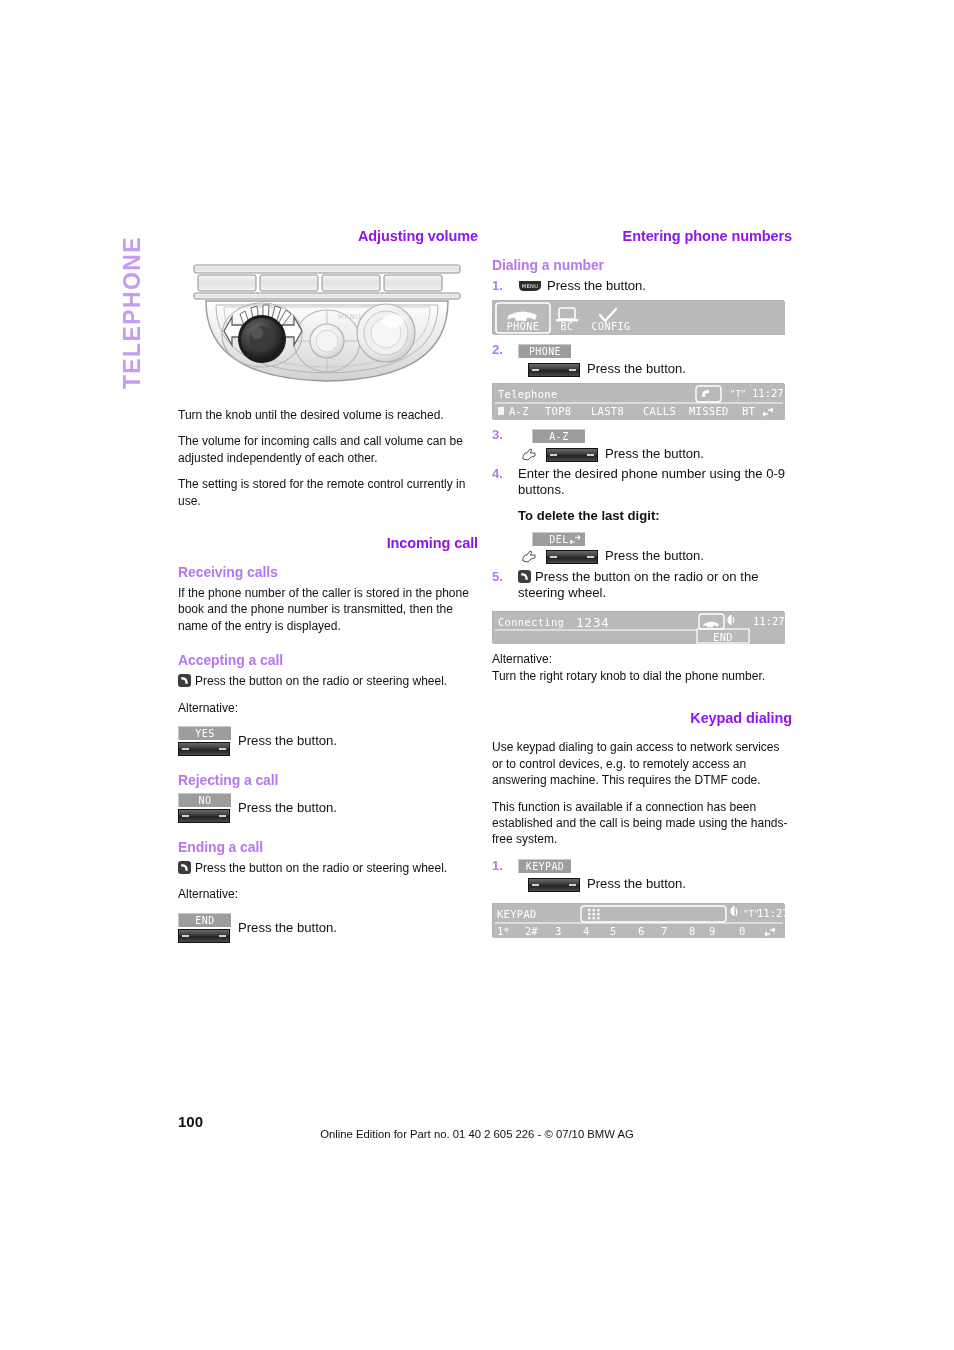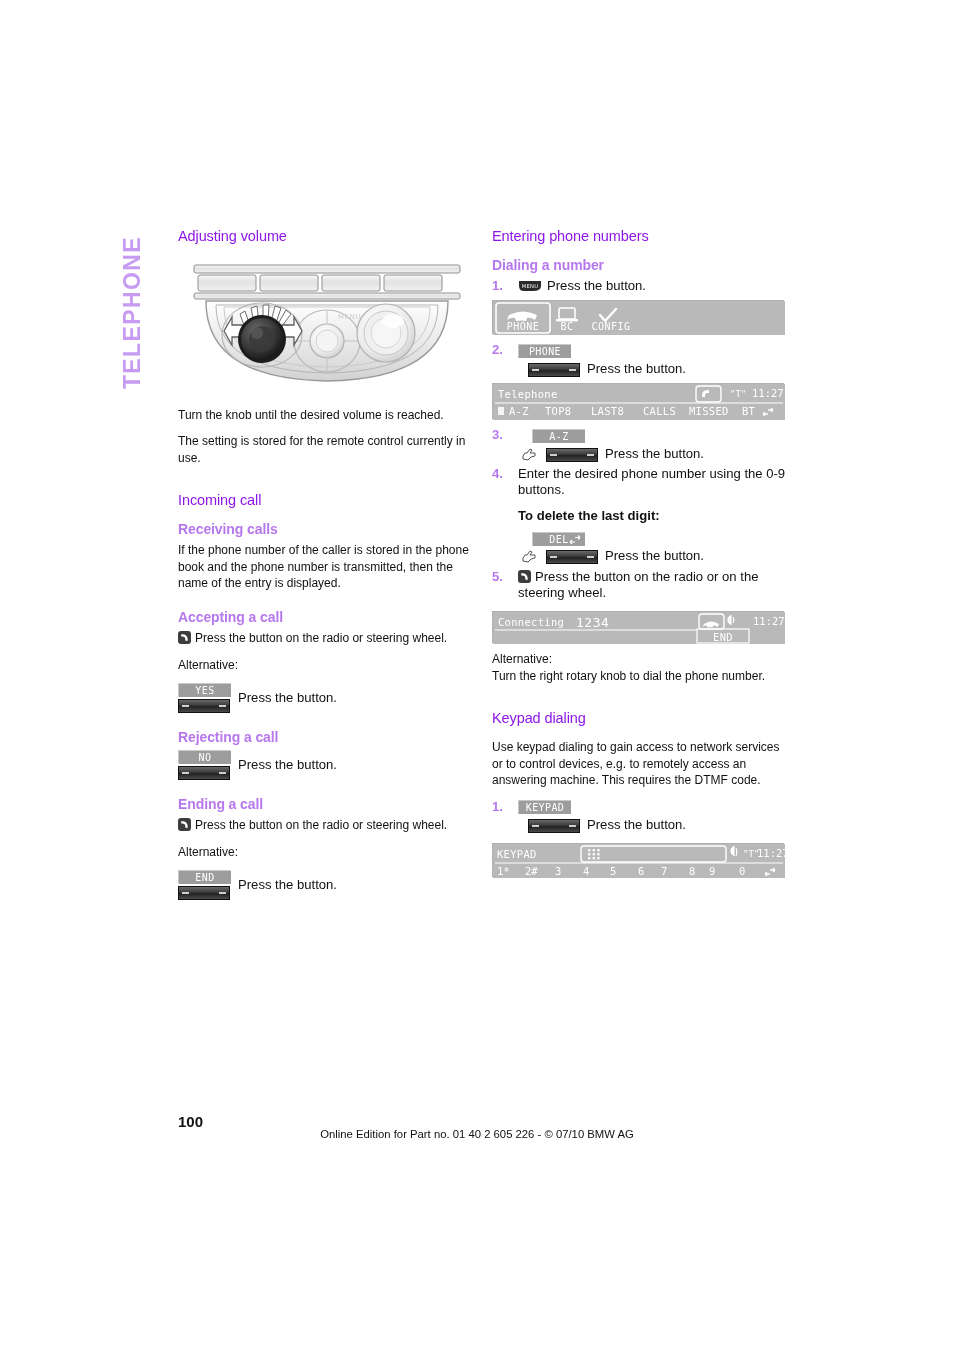--- a/index.html
+++ b/index.html
@@ -30,22 +30,22 @@
     letter-spacing:1.4px;
     color:#c79bf2;
   }
 
   
   .col{position:absolute;top:228px;width:300px;}
   .col-left{left:178px;}
   .col-right{left:492px;}
 
   h2.sec{
-    font-size:14.5px;font-weight:normal;color:#8e16e8;
-    margin:0 0 13px 0;letter-spacing:-0.1px;
+    font-size:14.5px;font-weight:bold;color:#8e16e8;
+    margin:0 0 13px 0;letter-spacing:-0.1px;text-align:right;
   }
   h3.sub{
     font-size:14px;font-weight:bold;color:#b778ee;
     margin:0 0 5px 0;letter-spacing:-0.1px;
   }
   p.body{
     font-size:12px;line-height:16.4px;color:#111;
     margin:0 0 10px 0;
   }
   .sp-sec{height:16px;}
@@ -219,20 +219,21 @@
         <polygon points="106,60 114,74 106,88 106,80 94,80 94,68 106,68" fill="#ffffff" stroke="#5f5f5f" stroke-width="1.3"></polygon>
 
         <circle cx="74" cy="82" r="24" fill="#1c1c1c"></circle>
         <circle cx="74" cy="82" r="21" fill="url(#gKnob)"></circle>
         <circle cx="74" cy="82" r="13" fill="#3a3a3a" opacity="0.9"></circle>
         <circle cx="69" cy="76" r="6" fill="#5c5c5c" opacity="0.7"></circle>
       </svg>
     </div>
 
     <p class="body">Turn the knob until the desired volume is reached.</p>
+    <p class="body">The volume for incoming calls and call volume can be adjusted independently of each other.</p>
     <p class="body">The setting is stored for the remote control currently in use.</p>
 
     <div class="sp-sec"></div>
 
     <h2 class="sec">Incoming call</h2>
 
     <h3 class="sub">Receiving calls</h3>
     <p class="body">If the phone number of the caller is stored in the phone book and the phone number is transmitted, then the name of the entry is displayed.</p>
 
     <div class="sp-sm"></div>
@@ -424,20 +425,21 @@
       </svg>
     </div>
 
     <p class="body" style="margin-bottom:0;">Alternative:</p>
     <p class="body">Turn the right rotary knob to dial the phone number.</p>
 
     <div class="sp-sec"></div>
 
     <h2 class="sec">Keypad dialing</h2>
     <p class="body">Use keypad dialing to gain access to network services or to control devices, e.g. to remotely access an answering machine. This requires the DTMF code.</p>
+    <p class="body">This function is available if a connection has been established and the call is being made using the hands-free system.</p>
 
     <ol class="steps">
       <li>
         <span class="num">1.</span>
         <span class="btn-graphic">
           <span class="sk-label">KEYPAD</span>
         </span>
         <div class="press-line" style="margin-left:10px;">
           <span class="sk-bar"></span>
           <span class="txt">Press the button.</span>

